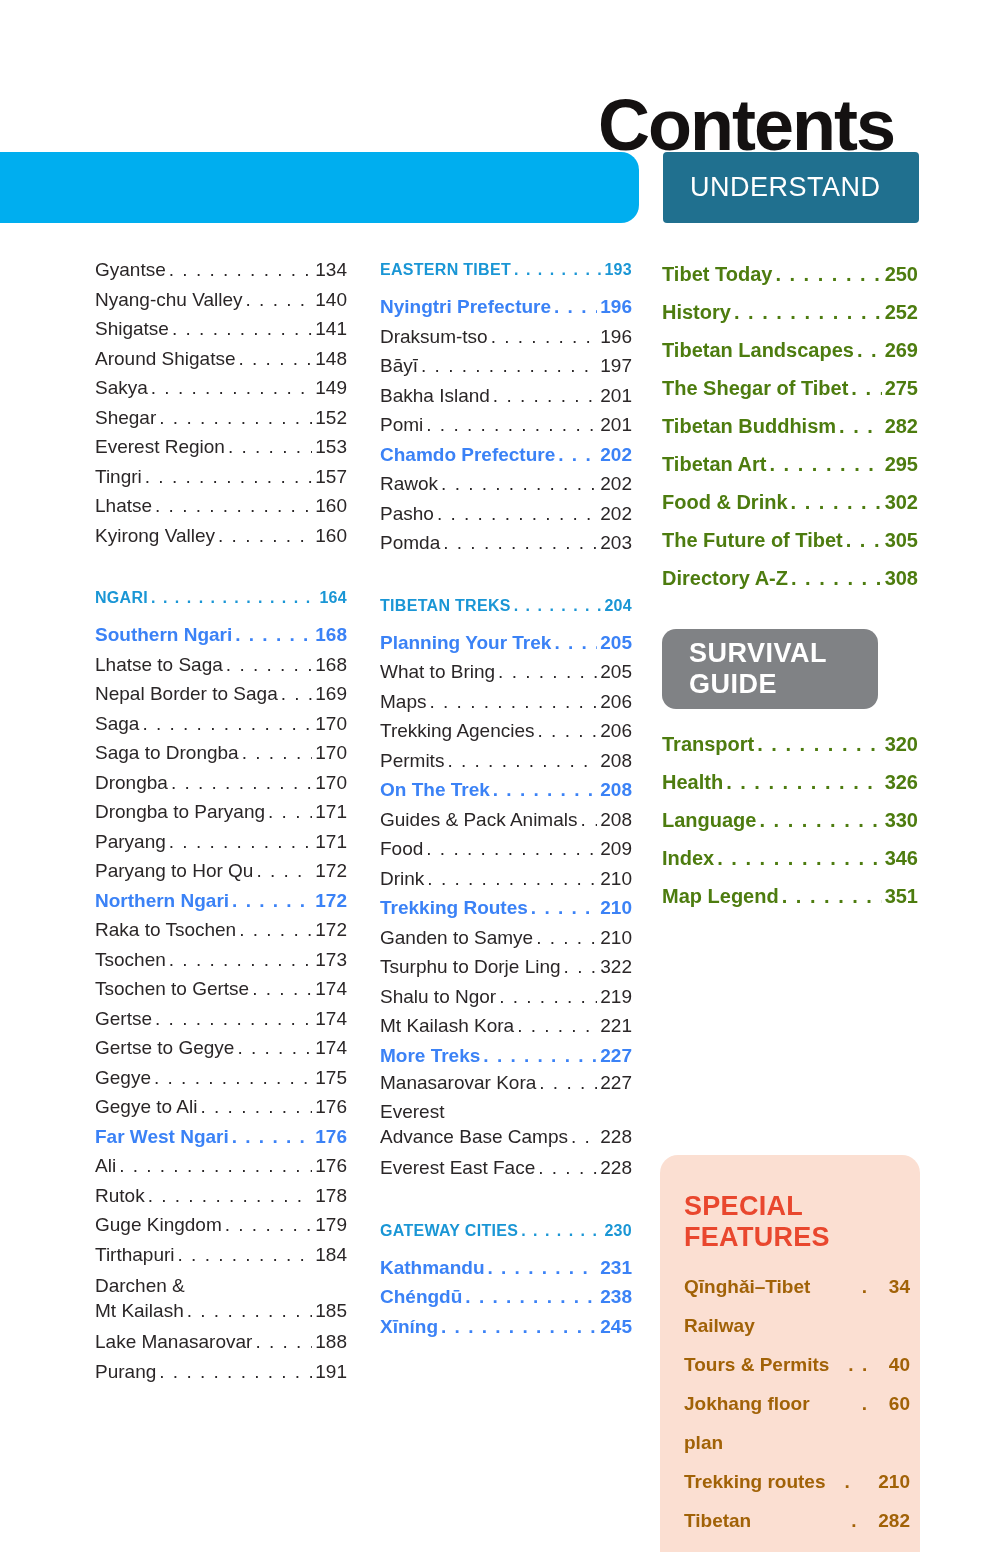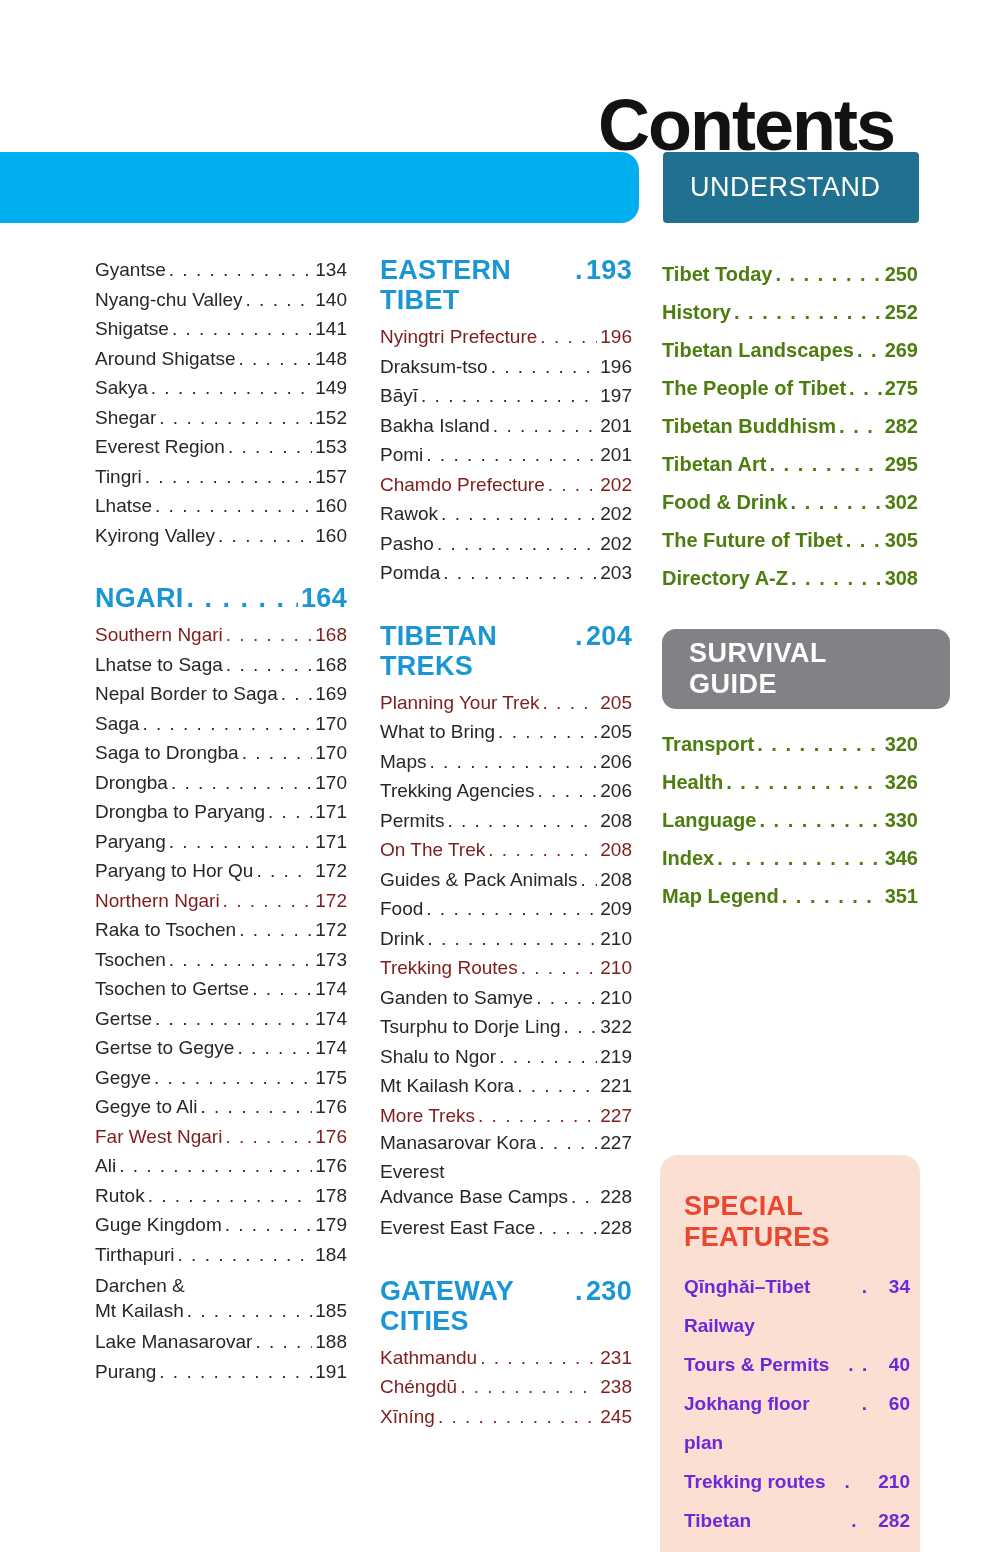--- a/index.html
+++ b/index.html
@@ -19,50 +19,50 @@
     position:absolute;left:663px;top:152px;width:256px;height:71px;box-sizing:border-box;
     background:var(--understand_bg,#20708f);border-radius:4px;color:#ffffff;
     font-size:27px;font-weight:normal;letter-spacing:.5px;
     display:flex;align-items:center;padding-left:27px;
   }
   .col{position:absolute;top:255px;}
   #col1{left:95px;width:252px;}
   #col2{left:380px;width:252px;}
   #col3{left:662px;width:256px;}
   .row{display:flex;align-items:baseline;font-size:19px;line-height:29.5px;color:#2a2627;}
-  .row.bold{font-weight:normal;color:#7f1d1d;}
+  .row.bold{font-weight:bold;color:#3b82f6;}
   .row .label{white-space:nowrap;}
   .dots{flex:1 1 8px;min-width:8px;overflow:hidden;white-space:nowrap;margin:0 3px;}
   .dots::after{content:". . . . . . . . . . . . . . . . . . . . . . . . . . . . . . . . . . .";letter-spacing:1.5px;}
   .page{white-space:nowrap;}
   .pre{display:block;font-size:19px;line-height:25px;margin-top:4px;color:#2a2627;}
   .cont{line-height:25px;margin-bottom:4px;}
   .sec-heading{
-    display:flex;align-items:flex-start;margin:33px 0 7px 0;
-    color:var(--heading_blue,#1a96d5);font-size:27px;font-weight:bold;letter-spacing:.3px;line-height:30px;
+    display:flex;align-items:center;margin:33px 0 7px 0;
+    color:var(--heading_blue,#1a96d5);font-size:16px;font-weight:bold;letter-spacing:.3px;line-height:30px;
   }
   .section:first-child .sec-heading{margin-top:0;}
   .r-row{display:flex;align-items:baseline;font-size:20px;font-weight:bold;line-height:38px;color:#4d7c0f;}
   .survival-badge{
-    margin-top:32px;width:288px;box-sizing:border-box;
+    margin-top:32px;width:216px;box-sizing:border-box;
     background:var(--survival_bg,#808285);border-radius:14px;color:#ffffff;
     font-size:27px;font-weight:bold;letter-spacing:.5px;line-height:31px;
     padding:9px 60px 9px 27px;
   }
   #survival-list{margin-top:16px;}
   .special-panel{
     margin-top:240px;margin-left:-2px;width:260px;box-sizing:border-box;
     background:var(--special_bg,#fbdfd2);border-radius:18px;
     padding:36px 10px 30px 24px;
   }
   .special-title{
     color:var(--special_heading,#e9472e);font-size:27px;font-weight:bold;line-height:31px;
     width:170px;margin-bottom:14px;letter-spacing:.3px;
   }
-  .sp-row{display:flex;align-items:baseline;font-size:19px;font-weight:bold;line-height:39px;color:#6d28d9;gap:16px;}
+  .sp-row{display:flex;align-items:baseline;font-size:19px;font-weight:bold;line-height:39px;color:#a16207;gap:16px;}
 </style>
 </head>
 <body>
 
 <h1 class="page-title">Contents</h1>
 
 <div class="accent-bar"></div>
 
 <div class="understand-badge">
   <span>UNDERSTAND</span>
@@ -441,21 +441,21 @@
         <span class="label">History</span>
         <span class="dots"></span>
         <span class="page">252</span>
       </div>
       <div class="r-row">
         <span class="label">Tibetan Landscapes</span>
         <span class="dots"></span>
         <span class="page">269</span>
       </div>
       <div class="r-row">
-        <span class="label">The People of Tibet</span>
+        <span class="label">The Shegar of Tibet</span>
         <span class="dots"></span>
         <span class="page">275</span>
       </div>
       <div class="r-row">
         <span class="label">Tibetan Buddhism</span>
         <span class="dots"></span>
         <span class="page">282</span>
       </div>
       <div class="r-row">
         <span class="label">Tibetan Art</span>

